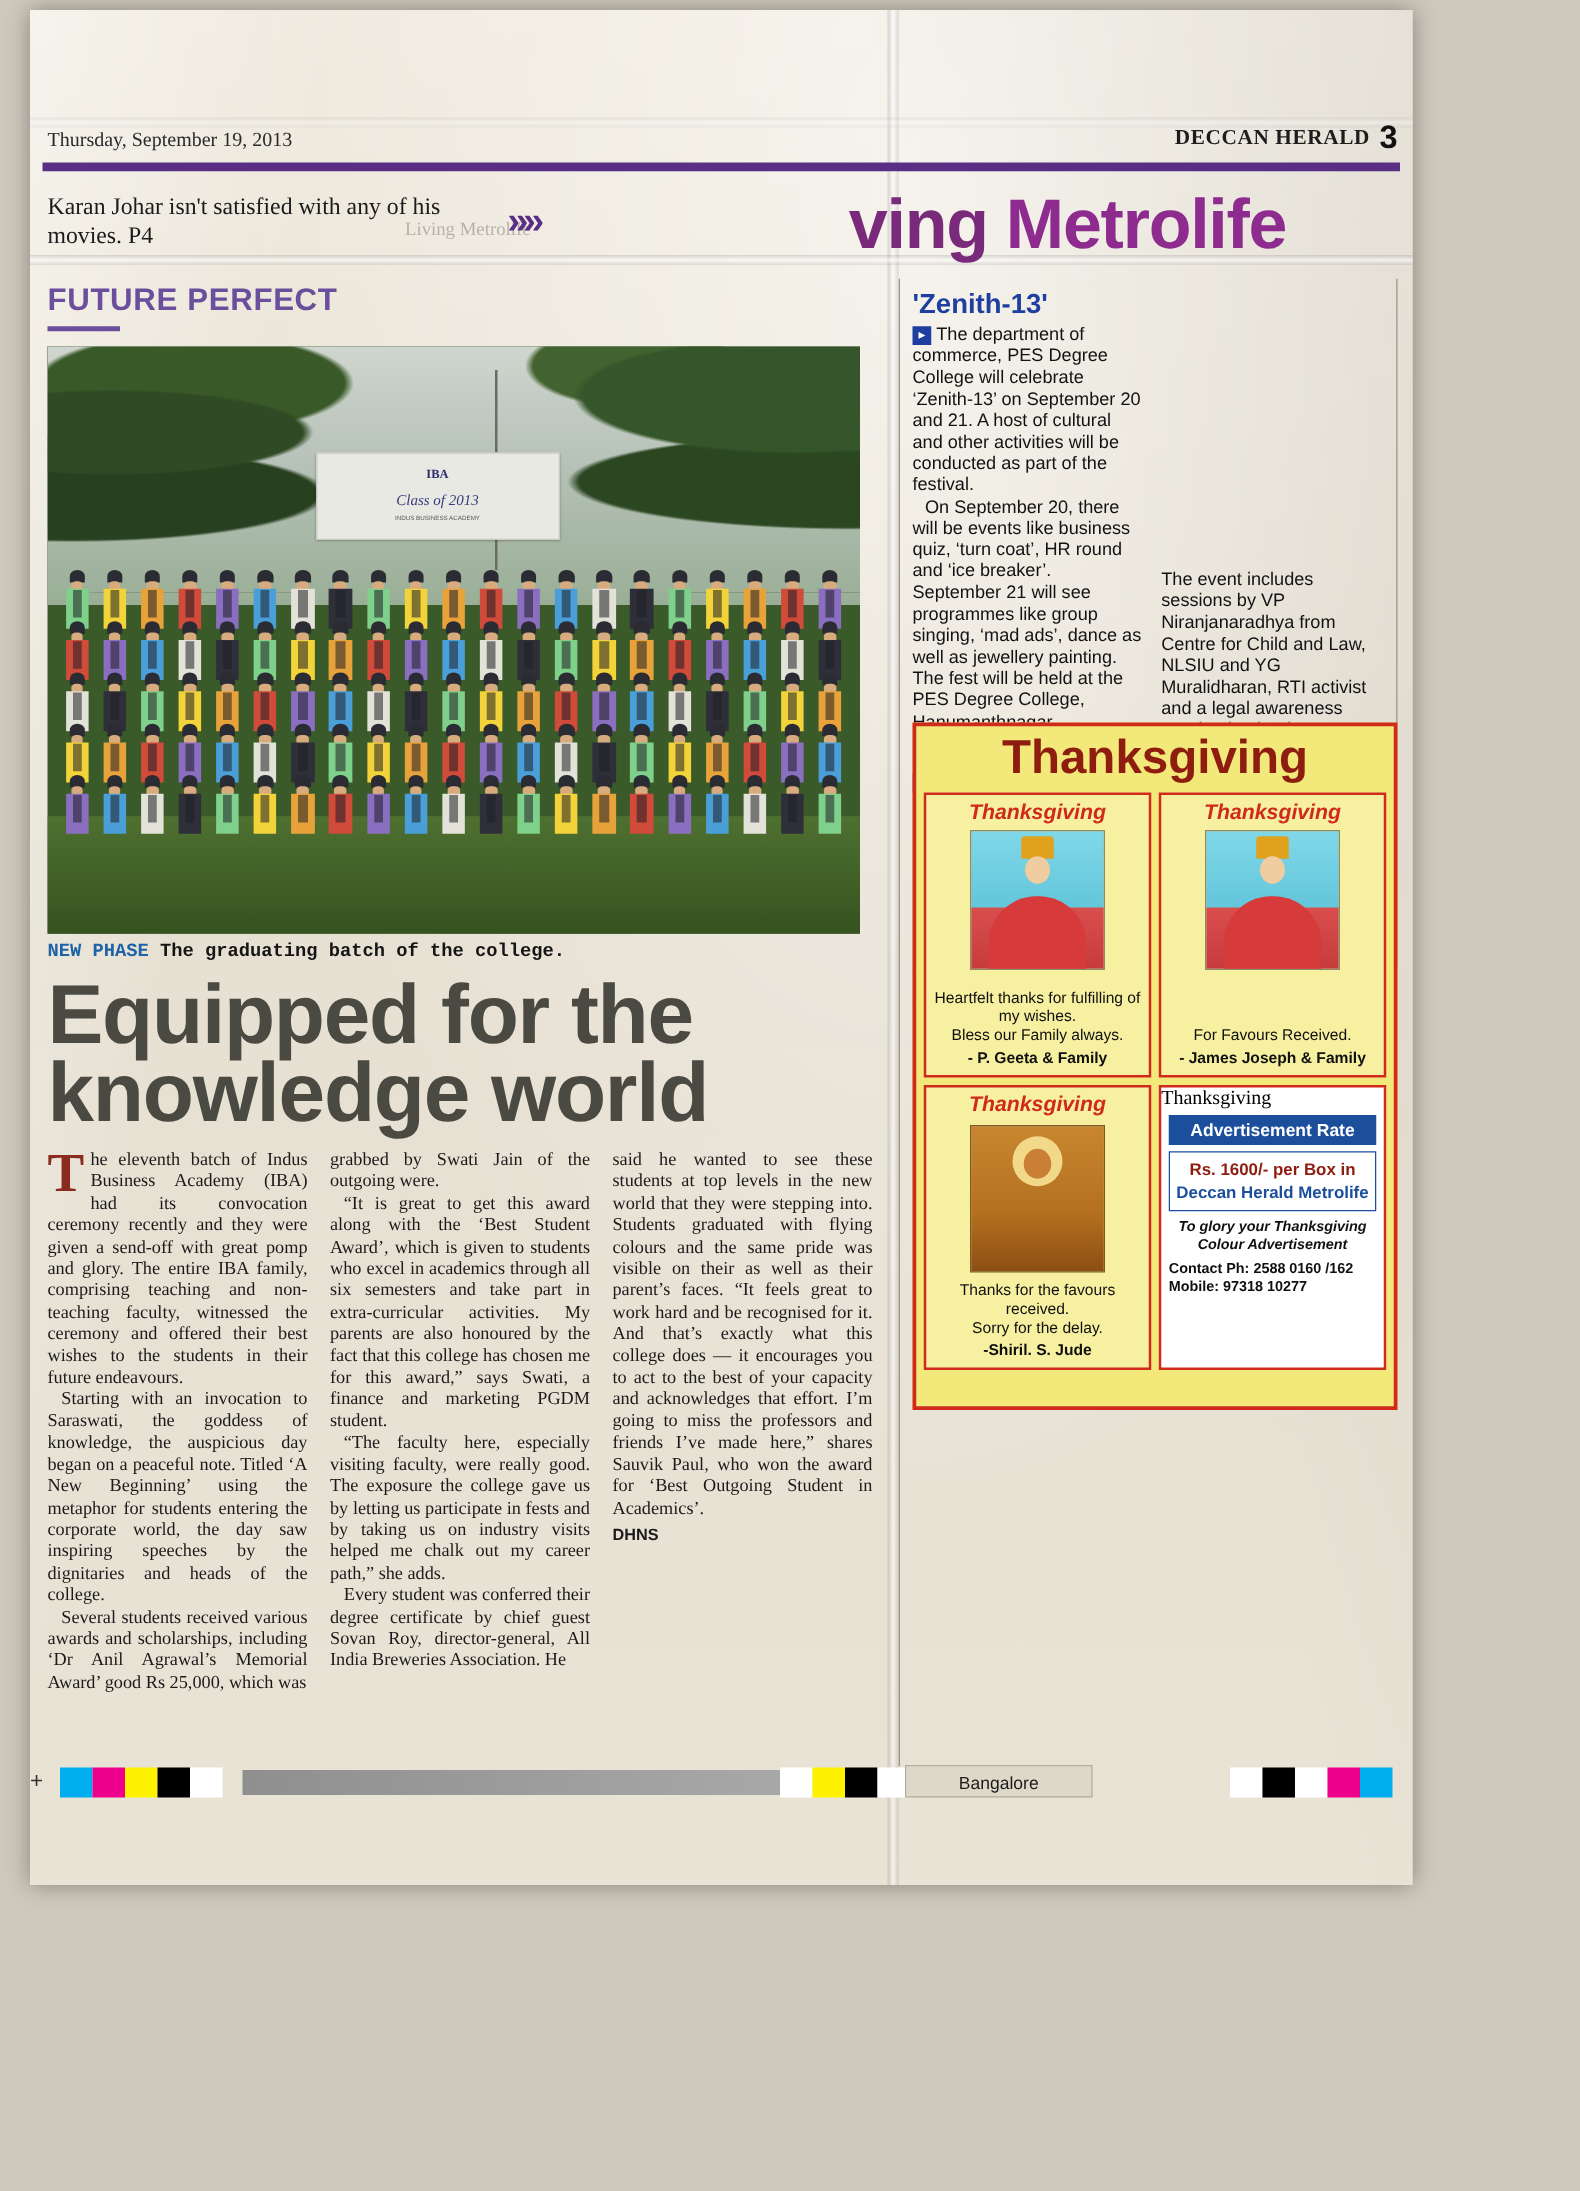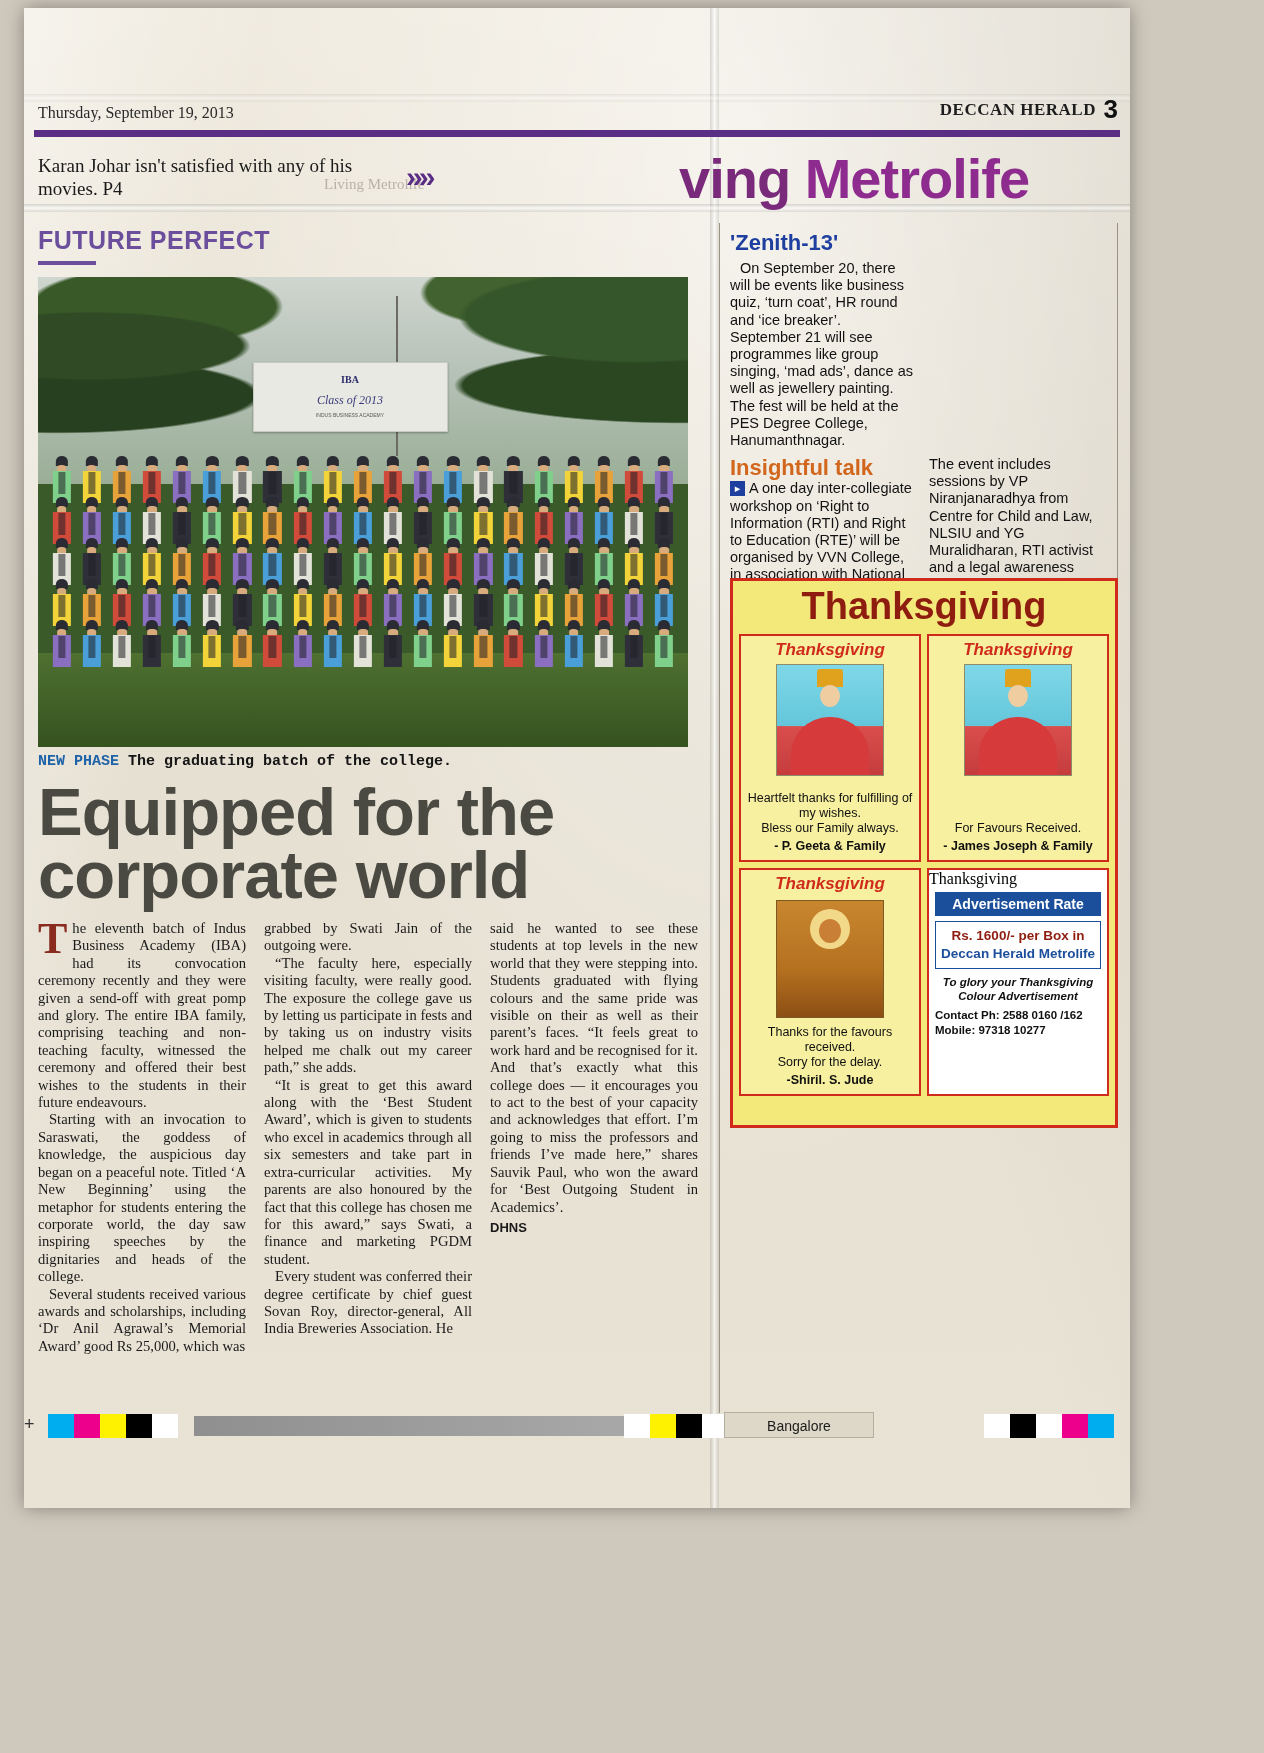--- a/index.html
+++ b/index.html
@@ -932,46 +932,47 @@
             </div>
           </div>
         </div>
     </div>
 
     <div class="caption">
       <span class="cap-lead">NEW PHASE</span>
       <span>The graduating batch of the college.</span>
     </div>
 
-    <div class="headline">Equipped for the corporate world</div>
+    <div class="headline">Equipped for the knowledge world</div>
 
     <div class="cols">
       <div class="col">
         <p class="first"><span class="dropcap">T</span><span>he eleventh batch of Indus Business Academy (IBA) had its convocation ceremony recently and they were given a send-off with great pomp and glory. The entire IBA family, comprising teaching and non-teaching faculty, witnessed the ceremony and offered their best wishes to the students in their future endeavours.</span></p>
         <p><span>Starting with an invocation to Saraswati, the goddess of knowledge, the auspicious day began on a peaceful note. Titled ‘A New Beginning’ using the metaphor for students entering the corporate world, the day saw inspiring speeches by the dignitaries and heads of the college.</span></p>
         <p><span>Several students received various awards and scholarships, including ‘Dr Anil Agrawal’s Memorial Award’ good Rs 25,000, which was</span></p>
       </div>
       <div class="col">
         <p class="first"><span>grabbed by Swati Jain of the outgoing were.</span></p>
+        <p><span>“It is great to get this award along with the ‘Best Student Award’, which is given to students who excel in academics through all six semesters and take part in extra-curricular activities. My parents are also honoured by the fact that this college has chosen me for this award,” says Swati, a finance and marketing PGDM student.</span></p>
         <p><span>“The faculty here, especially visiting faculty, were really good. The exposure the college gave us by letting us participate in fests and by taking us on industry visits helped me chalk out my career path,” she adds.</span></p>
-        <p><span>“It is great to get this award along with the ‘Best Student Award’, which is given to students who excel in academics through all six semesters and take part in extra-curricular activities. My parents are also honoured by the fact that this college has chosen me for this award,” says Swati, a finance and marketing PGDM student.</span></p>
         <p><span>Every student was conferred their degree certificate by chief guest Sovan Roy, director-general, All India Breweries Association. He</span></p>
       </div>
       <div class="col">
         <p class="first"><span>said he wanted to see these students at top levels in the new world that they were stepping into. Students graduated with flying colours and the same pride was visible on their as well as their parent’s faces. “It feels great to work hard and be recognised for it. And that’s exactly what this college does — it encourages you to act to the best of your capacity and acknowledges that effort. I’m going to miss the professors and friends I’ve made here,” shares Sauvik Paul, who won the award for ‘Best Outgoing Student in Academics’.</span></p>
         <div class="dhns">DHNS</div>
       </div>
     </div>
   </div>
 
   <div id="rail">
 
     <div class="rail-head">'Zenith-13'</div>
     <div class="rail-body">
       <div class="rail-col" style="width:185px;">
+        <p class="first"><span class="bullet">▸</span><span>The department of commerce, PES Degree College will celebrate ‘Zenith-13’ on September 20 and 21. A host of cultural and other activities will be conducted as part of the festival.</span></p>
         <p><span>On September 20, there will be events like business quiz, ‘turn coat’, HR round and ‘ice breaker’. September 21 will see programmes like group singing, ‘mad ads’, dance as well as jewellery painting. The fest will be held at the PES Degree College, Hanumanthnagar.</span></p>
         <div class="rail-head orange" style="margin-top:10px;">Insightful talk</div>
         <p class="first" style="margin-top:4px;"><span class="bullet">▸</span><span>A one day inter-collegiate workshop on ‘Right to Information (RTI) and Right to Education (RTE)’ will be organised by VVN College, in association with National Law School of India University (NLSIU), on September 20, from 10 am to 5 pm, at the VVN College Auditorium.</span></p>
       </div>
       <div class="rail-col" style="width:180px; padding-top:196px;">
         <p class="first"><span>The event includes sessions by VP Niranjanaradhya from Centre for Child and Law, NLSIU and YG Muralidharan, RTI activist and a legal awareness session by the theatre group of NLSIU. To participate, one can register at the venue from 9 am to 10 am.</span></p>
       </div>
     </div>
   </div>
 

